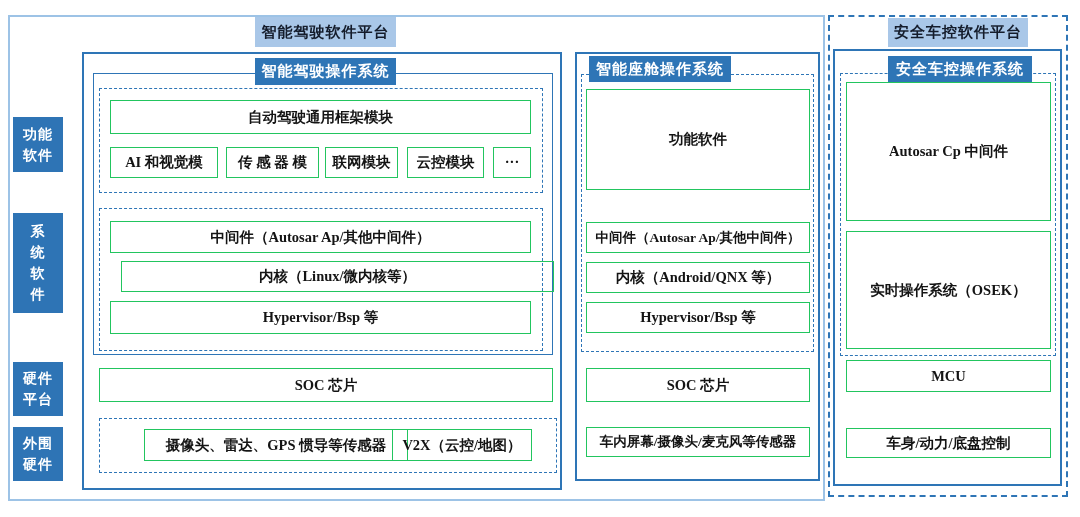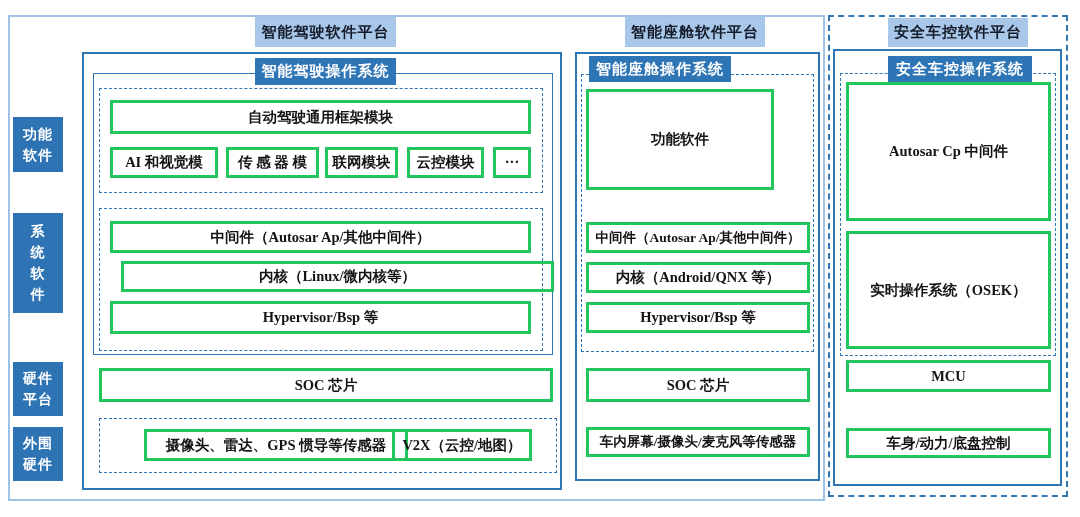--- a/index.html
+++ b/index.html
@@ -11,21 +11,21 @@
   .frame1{border:1.5px solid #2E75B6;background:transparent;}
   .dashed{border:1.5px dashed #2E75B6;background:transparent;}
   .dashed-heavy{border:2.5px dashed #2E75B6;background:transparent;}
   .badge-light{background:#A9C7E8;color:#141c2b;font-weight:bold;font-size:15px;
                display:flex;align-items:center;justify-content:center;z-index:7;letter-spacing:1px;}
   .badge-dark{background:#2E75B6;color:#ffffff;font-weight:bold;font-size:15px;
               display:flex;align-items:center;justify-content:center;z-index:7;letter-spacing:1px;}
   .rowlabel{background:#2E74B5;color:#ffffff;font-weight:bold;font-size:14px;line-height:1.5;
             display:flex;align-items:center;justify-content:center;text-align:center;
             white-space:pre-line;z-index:5;letter-spacing:1px;}
-  .cell{border:3px solid #22c55e;background:#ffffff00;color:#141414;
+  .cell{border:1px solid #22c55e;background:#ffffff00;color:#141414;
         font-family:"Liberation Serif", serif;font-weight:600;font-size:14.5px;
         display:flex;align-items:center;justify-content:center;text-align:center;
         white-space:nowrap;overflow:hidden;z-index:3;}
 </style>
 </head>
 <body>
 
 <div class="canvas">
 
   <div class="abs outer-frame" style="left:8px;top:15px;width:817px;height:486px;"></div>
@@ -59,25 +59,24 @@
   <div class="abs cell" style="left:110px;top:261px;width:433px;height:31px;margin-left:11px;">内核（Linux/微内核等）</div>
   <div class="abs cell" style="left:110px;top:301px;width:421px;height:33px;">Hypervisor/Bsp 等</div>
 
   <div class="abs cell" style="left:99px;top:368px;width:454px;height:34px;">SOC 芯片</div>
 
   <div class="abs dashed" style="left:99px;top:418px;width:458px;height:55px;"></div>
   <div class="abs cell" style="left:116px;top:429px;width:264px;height:32px;margin-left:28px;">摄像头、雷达、GPS 惯导等传感器</div>
   <div class="abs cell" style="left:392px;top:429px;width:140px;height:32px;">V2X（云控/地图）</div>
 
   <div class="abs frame2" style="left:575px;top:52px;width:245px;height:429px;"></div>
-  <div class="abs badge-light" style="left:625px;top:17px;width:140px;height:30px;">智能座舱软件平台</div>
   <div class="abs dashed" style="left:581px;top:74px;width:233px;height:278px;"></div>
   <div class="abs badge-dark" style="left:589px;top:56px;width:142px;height:26px;">智能座舱操作系统</div>
 
-  <div class="abs cell" style="left:586px;top:89px;width:188px;height:101px;">功能软件</div>
+  <div class="abs cell" style="left:586px;top:89px;width:224px;height:101px;">功能软件</div>
   <div class="abs cell" style="left:586px;top:222px;width:224px;height:31px;font-size:13.5px;">中间件（Autosar Ap/其他中间件）</div>
   <div class="abs cell" style="left:586px;top:262px;width:224px;height:31px;">内核（Android/QNX 等）</div>
   <div class="abs cell" style="left:586px;top:302px;width:224px;height:31px;">Hypervisor/Bsp 等</div>
   <div class="abs cell" style="left:586px;top:368px;width:224px;height:34px;">SOC 芯片</div>
   <div class="abs cell" style="left:586px;top:427px;width:224px;height:30px;font-size:13.5px;text-align:right;">车内屏幕/摄像头/麦克风等传感器</div>
 
   <div class="abs dashed-heavy" style="left:828px;top:15px;width:240px;height:482px;"></div>
   <div class="abs frame2" style="left:833px;top:49px;width:229px;height:437px;"></div>
   <div class="abs badge-light" style="left:888px;top:18px;width:140px;height:29px;">安全车控软件平台</div>
   <div class="abs dashed" style="left:840px;top:73px;width:216px;height:283px;"></div>

